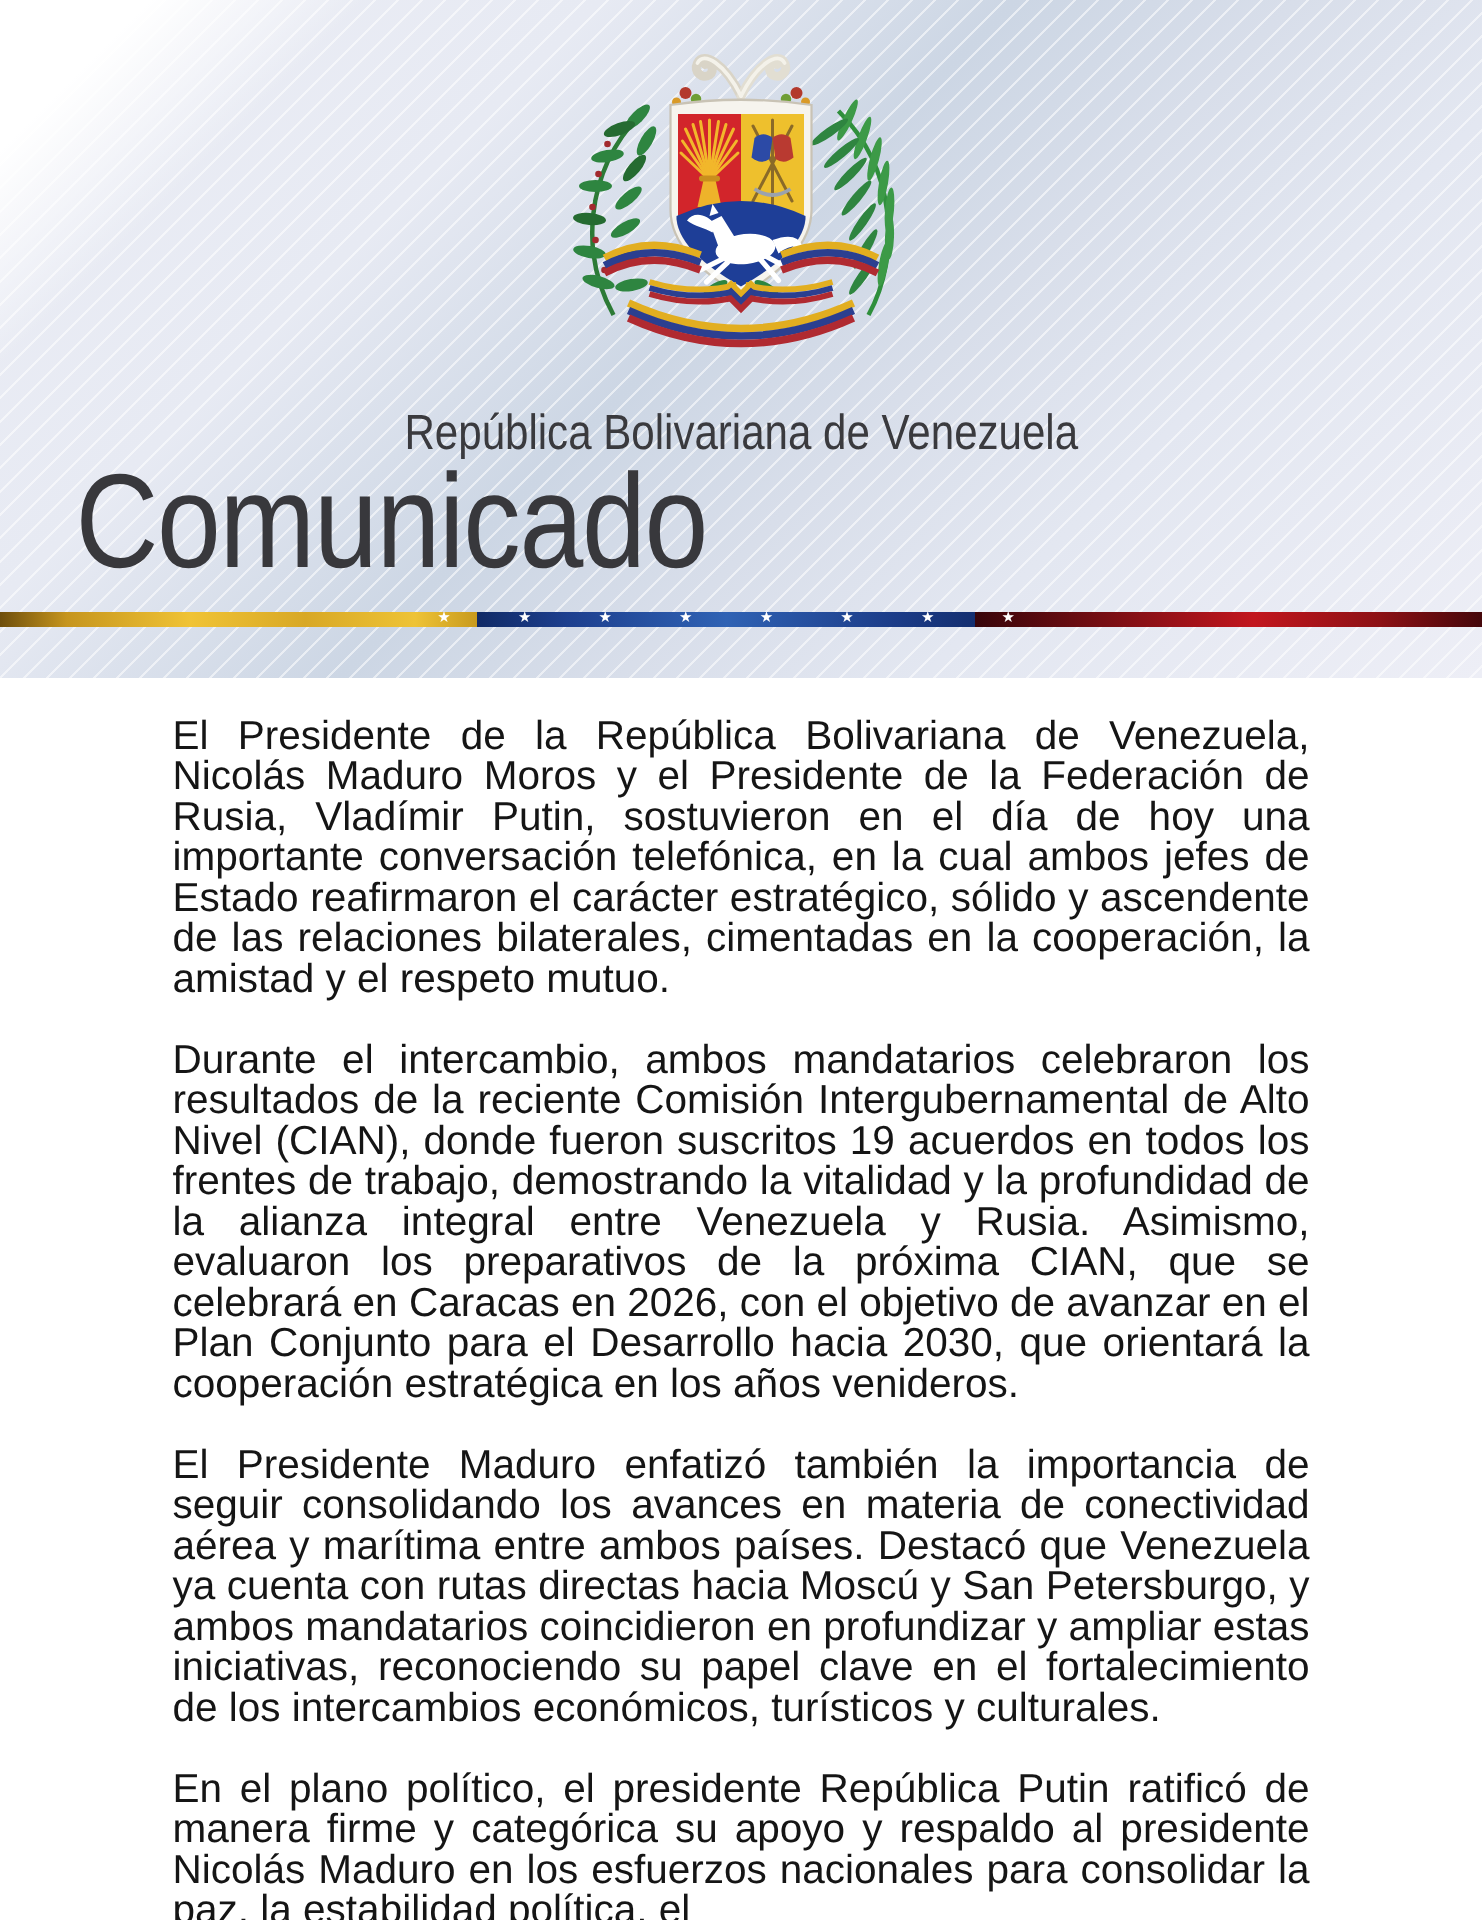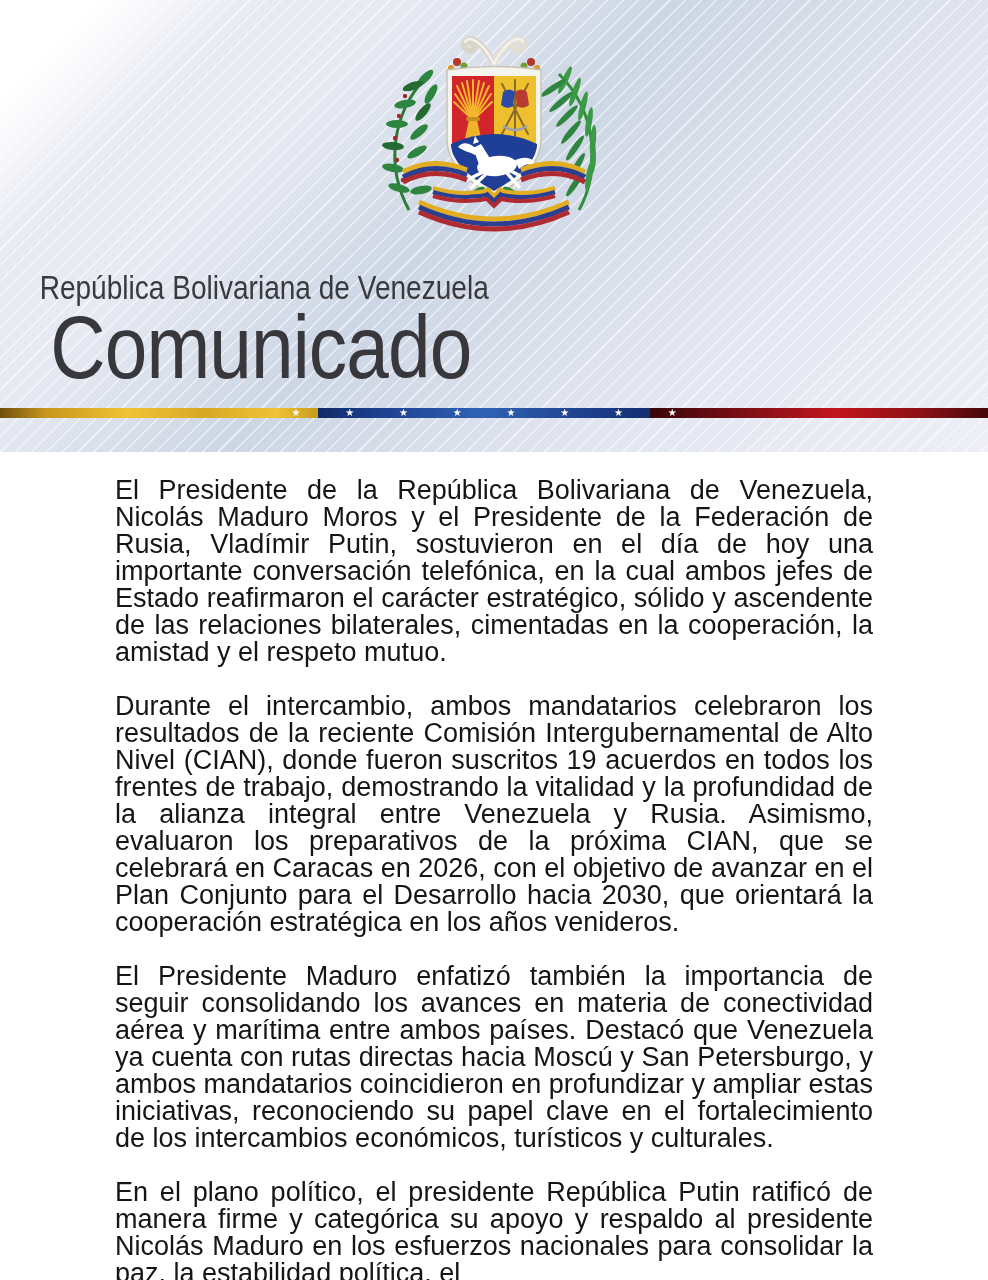--- a/index.html
+++ b/index.html
@@ -10,21 +10,21 @@
   
   .masthead{
     position:absolute;top:0;left:0;width:988px;height:452px;
     background:
       repeating-linear-gradient(135deg, rgba(255,255,255,.55) 0 1.5px, rgba(255,255,255,0) 1.5px 11px),
       linear-gradient(135deg, #ffffff 0%, #ffffff 7%, rgba(255,255,255,0) 17%),
       linear-gradient(135deg, #ebedf5 0%, #e7eaf3 28%, #ccd6e4 47%, #d8deea 60%, #e3e7f1 74%, #edeef6 100%);
   }
   .coa{position:absolute;top:20px;left:50%;transform:translateX(-50%);width:250px;height:245px;}
   .republic{
-    position:absolute;top:271px;left:0;width:100%;text-align:left;
+    position:absolute;top:271px;left:0;width:100%;text-align:center;
     font-size:33px;line-height:34px;color:#3a3a3e;white-space:nowrap;
   }
   .doc-title{
     position:absolute;top:300px;left:16px;width:100%;text-align:left;
     font-size:89px;line-height:95px;font-weight:400;color:#38383c;white-space:nowrap;
   }
   .squeeze{display:inline-block;transform:scaleX(.85);transform-origin:center;}
   .squeeze-title{display:inline-block;transform:scaleX(.86);transform-origin:center;letter-spacing:-1px;}
   
   .tricolor{position:absolute;top:408px;left:0;width:988px;height:10px;display:flex;}

